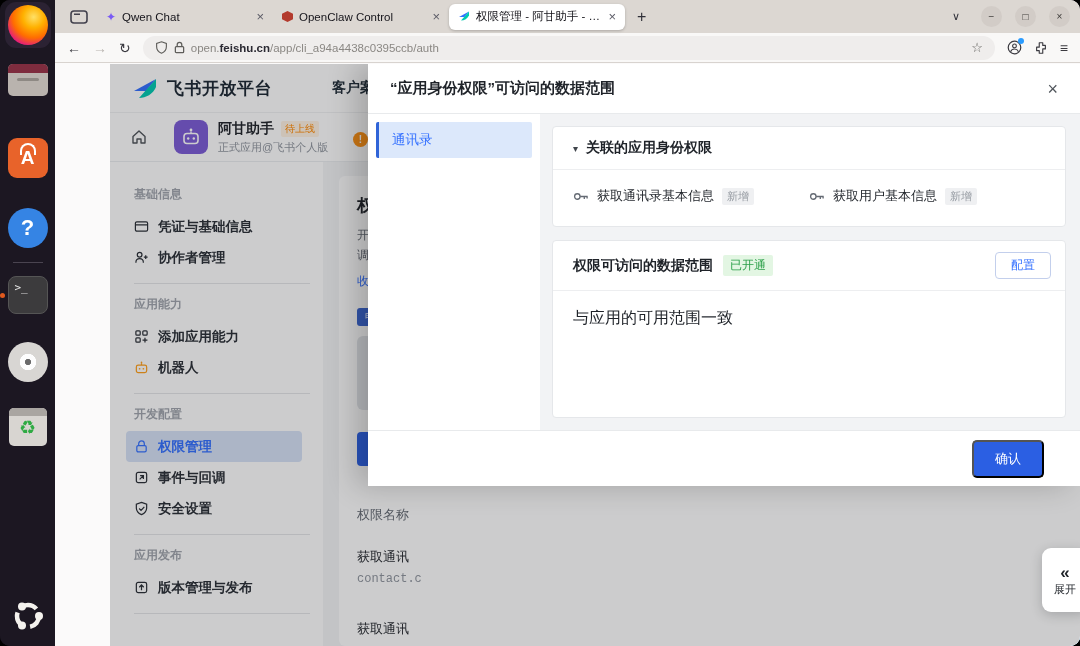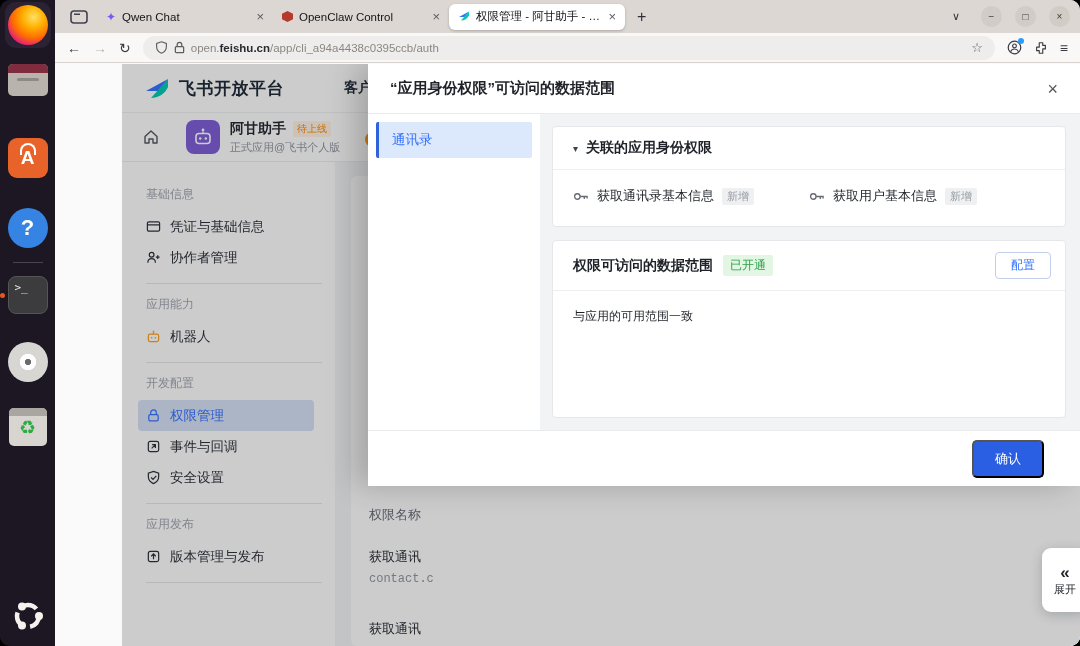--- a/index.html
+++ b/index.html
@@ -44,38 +44,38 @@
   .toolbar { height:30px; background:#f9f8f7; display:flex; align-items:center; padding:0 12px; gap:12px; border-bottom:1px solid #d8d3cf; }
   .nav-ar { font-size:14px; color:#39383f; line-height:1; }
   .nav-ar.dis { color:#b9b4b0; }
   .urlbar { flex:1; height:24px; background:#efedec; border-radius:13px; display:flex; align-items:center; gap:6px; padding:0 12px; font-size:11.5px; }
   .u-dim { color:#8a8783; } .u-dom { color:#2b2a33; font-weight:bold; }
   .u-star { margin-left:auto; color:#5f5e5b; font-size:13px; }
   .tb-ico { color:#3b3a40; font-size:14px; line-height:1; position:relative; display:flex; }
   .acct-dot { position:absolute; right:-2px; top:-2px; width:6px; height:6px; border-radius:50%; background:#0df; background:#2b9cff; }
 
   
-  .content { position:absolute; left:55px; top:64px; right:0; bottom:0; background:#0ea5e9; overflow:hidden;margin-left:12px; }
+  .content { position:absolute; left:55px; top:64px; right:0; bottom:0; background:#0ea5e9; overflow:hidden; }
   .page { position:absolute; inset:0; z-index:1; background:#fff; }
   .site-header { height:48px; display:flex; align-items:center; padding-left:22px; }
   .brand { font-size:17px; font-weight:bold; color:#1b2733; margin-left:9px; letter-spacing:.5px; }
   .site-nav { display:flex; gap:42px; margin-left:60px; font-size:14px; font-weight:bold; color:#222f3a; }
   .app-header { height:50px; display:flex; align-items:center; padding-left:20px; border-bottom:1px solid #ebedf0; border-top:1px solid #f0f1f3; position:relative; }
   .avatar { width:34px; height:34px; border-radius:8px; background:#7b5bd6; margin-left:26px; display:flex; align-items:center; justify-content:center; }
   .app-meta { margin-left:10px; }
   .app-name-row { display:flex; align-items:center; gap:7px; }
   .app-name { font-size:14px; font-weight:bold; color:#1f2329; }
   .app-status { font-size:10px; color:#ff8800; background:#fff3e3; padding:1px 4px; border-radius:2px; }
   .app-sub { font-size:11px; color:#8f959e; margin-top:2px; }
   .notice { position:absolute; left:243px; top:17px; display:flex; align-items:center; gap:6px; }
   .notice-ico { width:15px; height:15px; border-radius:50%; background:#ff9214; color:#fff; font-size:10px; font-weight:bold; display:flex; align-items:center; justify-content:center; }
   .notice-txt { font-size:13px; color:#1f2329; white-space:nowrap; }
 
   .body-row { position:absolute; top:98px; bottom:0; left:0; right:0; display:flex; }
-  .side { width:213px; padding:12px 0 0 24px; background:#fff; flex:0 0 213px; }
+  .side { width:213px; padding:12px 0 0 24px; background:#fff; flex:0 0 213px;font-weight:bold; }
   .sec-title { font-size:12px; color:#a0a5ad; margin:12px 0 8px; }
   .side-item { display:flex; align-items:center; gap:9px; height:31px; font-size:13.5px; color:#2a2f36; width:176px; padding:0 8px; margin-left:-8px; border-radius:4px; }
   .side-item svg { flex:0 0 auto; }
   .side-item.sel { background:#d6e2f7; color:#3370ff; }
   .side-div { width:176px; height:1px; background:#e5e6e8; margin:10px 0; }
 
   .main-strip { flex:1; background:#f4f5f7; padding:14px 0 0 16px; }
   .perm-card { background:#fff; border-radius:6px; padding:18px 0 0 18px; height:100%; }
   .pc-title { font-size:17px; font-weight:bold; color:#1f2329; }
   .pc-desc { font-size:12px; color:#646a73; line-height:20px; margin-top:8px; white-space:nowrap; }
@@ -104,21 +104,21 @@
   .caret { font-size:10px; color:#40454c; }
   .perm-row { display:flex; padding:17px 20px 21px; }
   .perm-item { flex:1; display:flex; align-items:center; gap:8px; font-size:13px; color:#1f2329; }
   .badge-new { background:#eff0f2; color:#979ca3; font-size:11px; padding:1px 5px; border-radius:2px; }
   .card2 { margin-top:13px; flex:1; display:flex; flex-direction:column; }
   .c2-head { display:flex; align-items:center; justify-content:space-between; padding:11px 14px 11px 20px; border-bottom:1px solid #edeef0; }
   .c2-left { display:flex; align-items:center; gap:10px; }
   .c2-title { font-size:14px; font-weight:bold; color:#1f2329; }
   .badge-green { background:#e3f6e3; color:#2ca04a; font-size:12px; padding:2px 7px; border-radius:2px; }
   .cfg-btn { border:1px solid #c3cfec; color:#3370ff; background:#fff; font-size:12px; padding:4px 15px; border-radius:4px; }
-  .c2-body { padding:17px 20px; font-size:12px; color:#1f2329; }
+  .c2-body { padding:17px 20px; font-size:16px; color:#1f2329; }
   .m-footer { flex:0 0 56px; background:#fff; border-top:1px solid #e8eaec; display:flex; align-items:center; justify-content:flex-end; padding-right:36px; }
   .confirm { background:#2b5fe3; color:#fff; font-size:13px; padding:8px 21px; border-radius:5px; }
 
   .expand { position:absolute; right:-8px; top:484px; width:46px; height:64px; background:#fff; border-radius:9px; box-shadow:0 3px 12px rgba(31,35,41,.22); display:flex; flex-direction:column; align-items:center; justify-content:center; gap:1px; z-index:4; }
   .exp-ar { font-size:17px; font-weight:bold; color:#1f2329; line-height:1; }
   .exp-txt { font-size:11px; color:#1f2329; }
 </style>
 </head>
 <body>
 
@@ -270,20 +270,29 @@
             <div class="side-item">
               <svg width="15" height="15" viewBox="0 0 16 16">
                   <circle cx="6" cy="5" r="2.5" fill="none" stroke="currentColor" stroke-width="1.3"></circle>
                   <path d="M2 13.5c0-2.6 1.9-4.2 4-4.2s4 1.6 4 4.2" fill="none" stroke="currentColor" stroke-width="1.3"></path>
                   <path d="M12.5 5.5v4M10.5 7.5h4" stroke="currentColor" stroke-width="1.3"></path>
                 </svg>
               <span>协作者管理</span>
             </div>
             <div class="side-div"></div>
             <div class="sec-title">应用能力</div>
+            <div class="side-item">
+              <svg width="15" height="15" viewBox="0 0 16 16">
+                  <rect x="2" y="2" width="4.6" height="4.6" rx="1" fill="none" stroke="currentColor" stroke-width="1.3"></rect>
+                  <rect x="9.4" y="2" width="4.6" height="4.6" rx="1" fill="none" stroke="currentColor" stroke-width="1.3"></rect>
+                  <rect x="2" y="9.4" width="4.6" height="4.6" rx="1" fill="none" stroke="currentColor" stroke-width="1.3"></rect>
+                  <path d="M11.7 9.2v5.2M9.1 11.8h5.2" stroke="currentColor" stroke-width="1.3"></path>
+                </svg>
+              <span>添加应用能力</span>
+            </div>
             <div class="side-item">
               <svg width="15" height="15" viewBox="0 0 16 16" style="color:#ff9f1a">
                   <rect x="2.5" y="5.5" width="11" height="8" rx="2" fill="none" stroke="currentColor" stroke-width="1.3"></rect>
                   <circle cx="6" cy="9.3" r="0.9" fill="currentColor"></circle>
                   <circle cx="10" cy="9.3" r="0.9" fill="currentColor"></circle>
                   <line x1="8" y1="5.5" x2="8" y2="3.4" stroke="currentColor" stroke-width="1.3"></line>
                   <circle cx="8" cy="2.6" r="0.9" fill="currentColor"></circle>
                 </svg>
               <span>机器人</span>
             </div>

